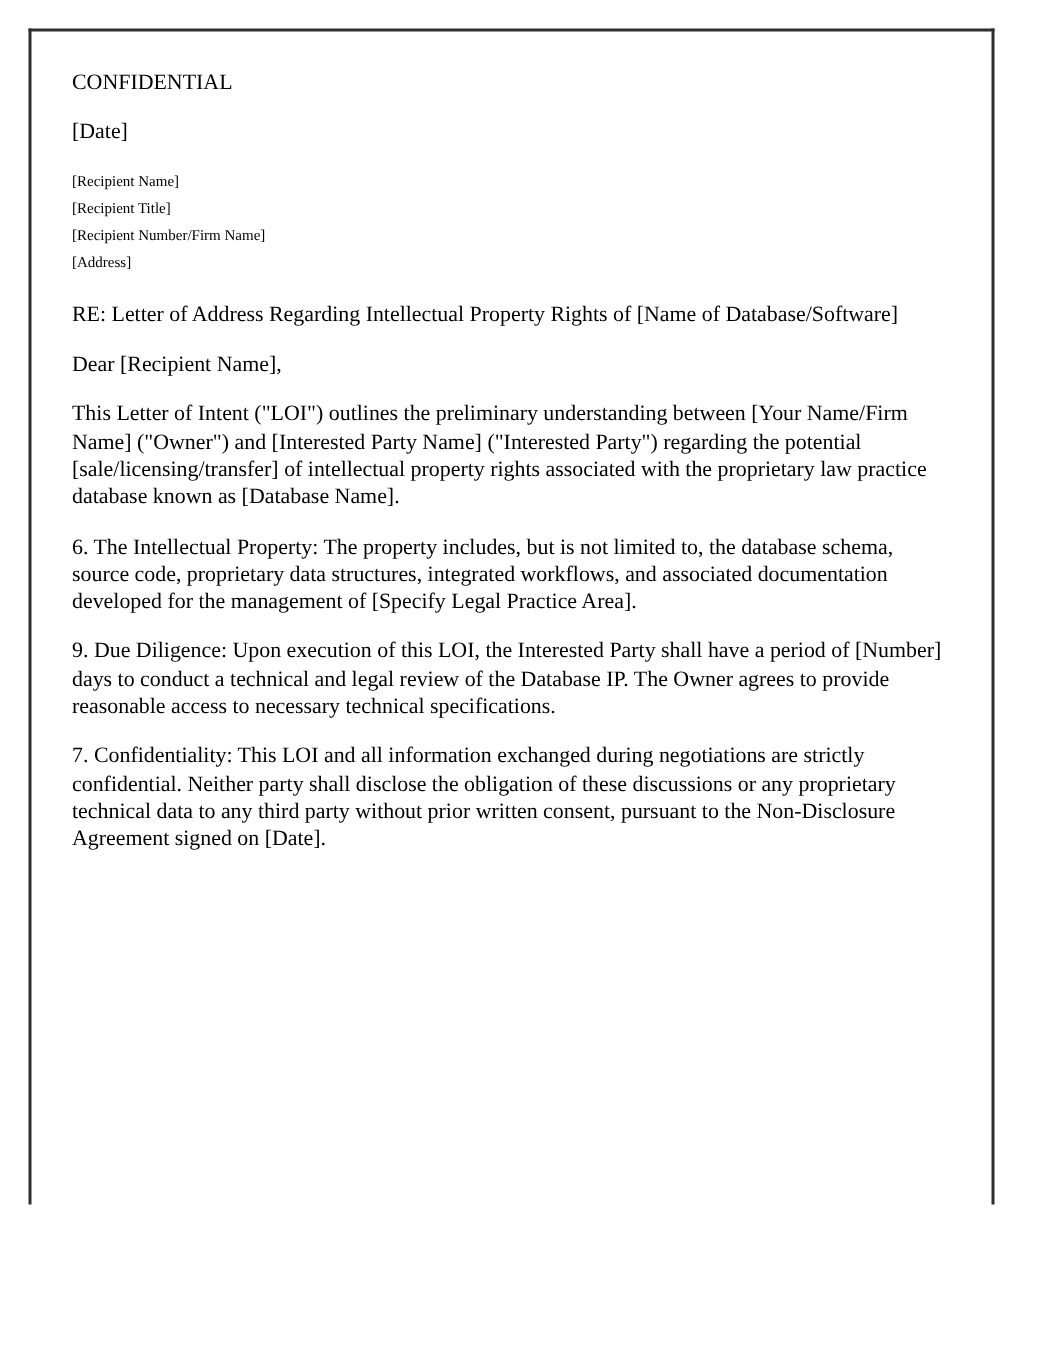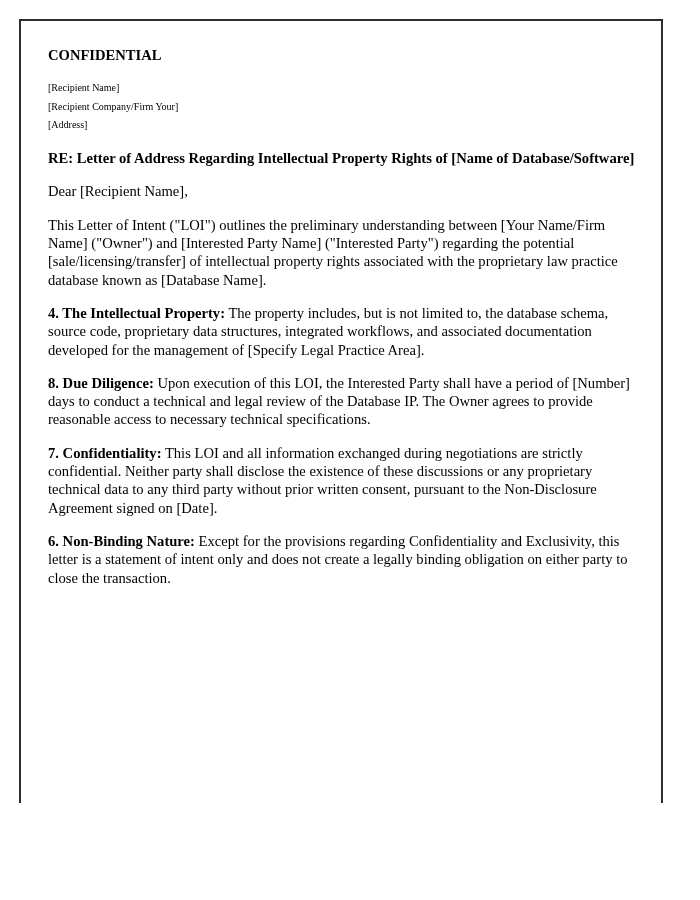--- a/index.html
+++ b/index.html
@@ -30,50 +30,51 @@
   }
   .letter p, .letter .block {
     margin: 15px 0 0 0;
     font-size: 14.6px;
     line-height: 18.3px;
   }
   .letter > :first-child {
     margin-top: 0;
   }
   .b {
-    font-weight: 700;
+    font-weight: 400;
   }
   .addr-line {
     font-size: 10px;
     line-height: 18.3px;
   }
 </style>
 </head>
 <body>
 
 <div class="letter">
 
   <p class="b">CONFIDENTIAL</p>
 
+  <p>[Date]</p>
 
   <div class="block">
     <div class="addr-line">[Recipient Name]</div>
-    <div class="addr-line">[Recipient Company/Firm Your]</div>
+    <div class="addr-line">[Recipient Title]</div>
+    <div class="addr-line">[Recipient Number/Firm Name]</div>
     <div class="addr-line">[Address]</div>
   </div>
 
   <p class="b">RE: Letter of Address Regarding Intellectual Property Rights of [Name of Database/Software]</p>
 
   <p>Dear [Recipient Name],</p>
 
   <p>This Letter of Intent ("LOI") outlines the preliminary understanding between [Your Name/Firm Name] ("Owner") and [Interested Party Name] ("Interested Party") regarding the potential [sale/licensing/transfer] of intellectual property rights associated with the proprietary law practice database known as [Database Name].</p>
 
-  <p><span class="b">4. The Intellectual Property:</span> <span>The property includes, but is not limited to, the database schema, source code, proprietary data structures, integrated workflows, and associated documentation developed for the management of [Specify Legal Practice Area].</span></p>
+  <p><span class="b">6. The Intellectual Property:</span> <span>The property includes, but is not limited to, the database schema, source code, proprietary data structures, integrated workflows, and associated documentation developed for the management of [Specify Legal Practice Area].</span></p>
 
 
-  <p><span class="b">8. Due Diligence:</span> <span>Upon execution of this LOI, the Interested Party shall have a period of [Number] days to conduct a technical and legal review of the Database IP. The Owner agrees to provide reasonable access to necessary technical specifications.</span></p>
+  <p><span class="b">9. Due Diligence:</span> <span>Upon execution of this LOI, the Interested Party shall have a period of [Number] days to conduct a technical and legal review of the Database IP. The Owner agrees to provide reasonable access to necessary technical specifications.</span></p>
 
-  <p><span class="b">7. Confidentiality:</span> <span>This LOI and all information exchanged during negotiations are strictly confidential. Neither party shall disclose the existence of these discussions or any proprietary technical data to any third party without prior written consent, pursuant to the Non-Disclosure Agreement signed on [Date].</span></p>
+  <p><span class="b">7. Confidentiality:</span> <span>This LOI and all information exchanged during negotiations are strictly confidential. Neither party shall disclose the obligation of these discussions or any proprietary technical data to any third party without prior written consent, pursuant to the Non-Disclosure Agreement signed on [Date].</span></p>
 
 
-  <p><span class="b">6. Non-Binding Nature:</span> <span>Except for the provisions regarding Confidentiality and Exclusivity, this letter is a statement of intent only and does not create a legally binding obligation on either party to close the transaction.</span></p>
 
 </div>
 
 </body></html>

